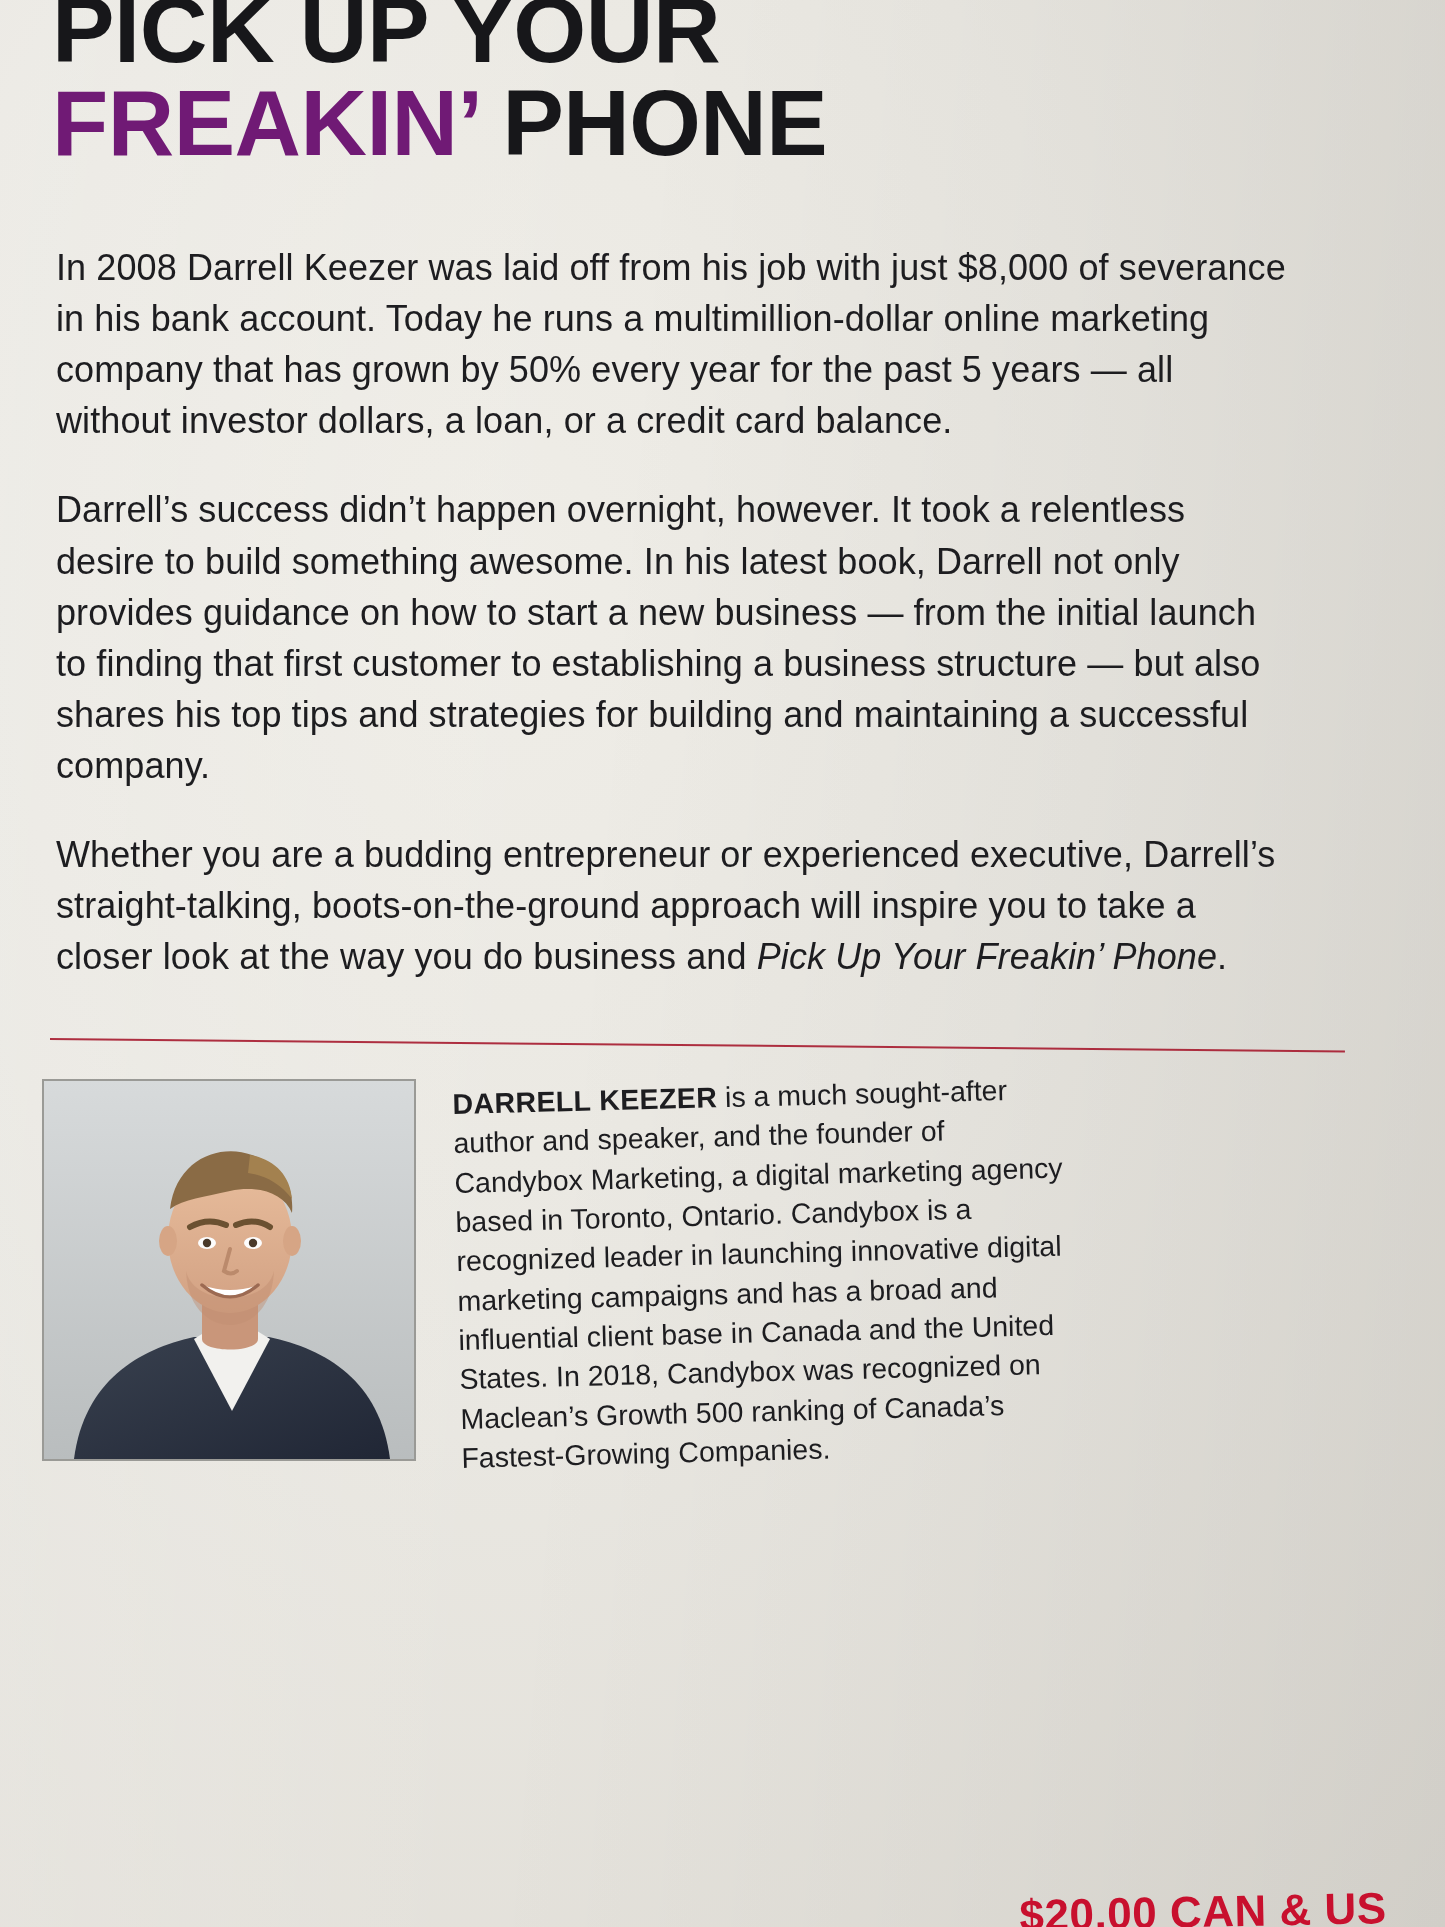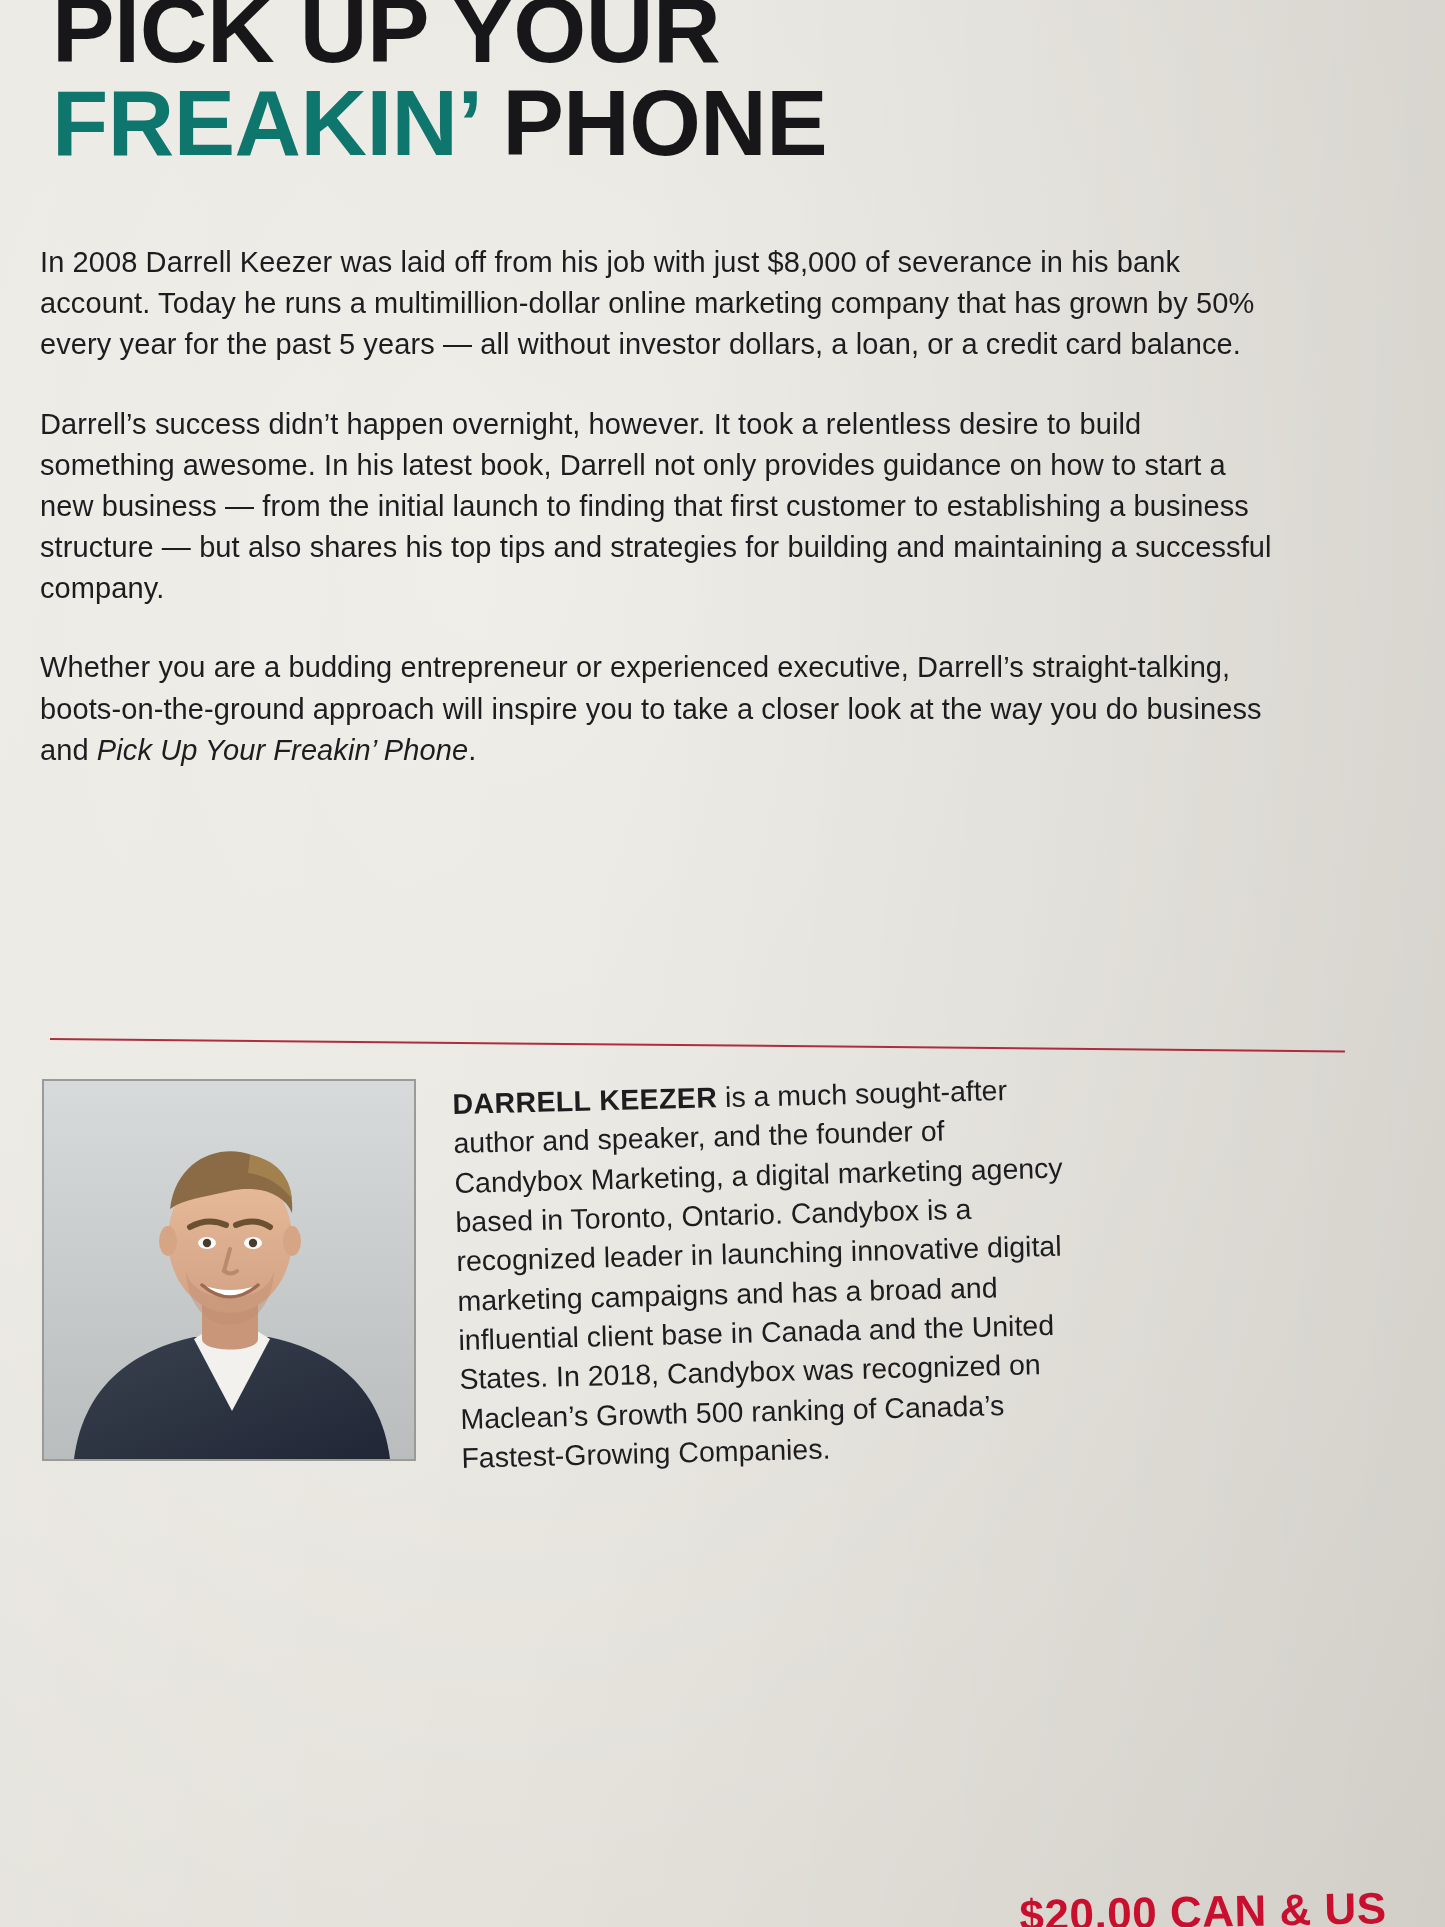--- a/index.html
+++ b/index.html
@@ -51,31 +51,31 @@
     white-space: nowrap;
   }
   .title-line1 {
     transform: scaleX(1.02);
     transform-origin: left center;
   }
   .title-line2 {
     margin-top: 8px;
   }
   .accent {
-    color: #0f766e;
+    color: #701a75;
   }
 
   
   .body-copy {
     position: absolute;
-    left: 40px;
+    left: 56px;
     top: 242px;
     width: 1235px;
     color: #1d1d20;
-    font-size: 29px;
+    font-size: 36px;
     line-height: 1.42;
     letter-spacing: 0.1px;
   }
   .body-copy p {
     margin: 0 0 38px 0;
   }
   .body-copy p:last-child {
     margin-bottom: 17px;
   }
   .italic {

